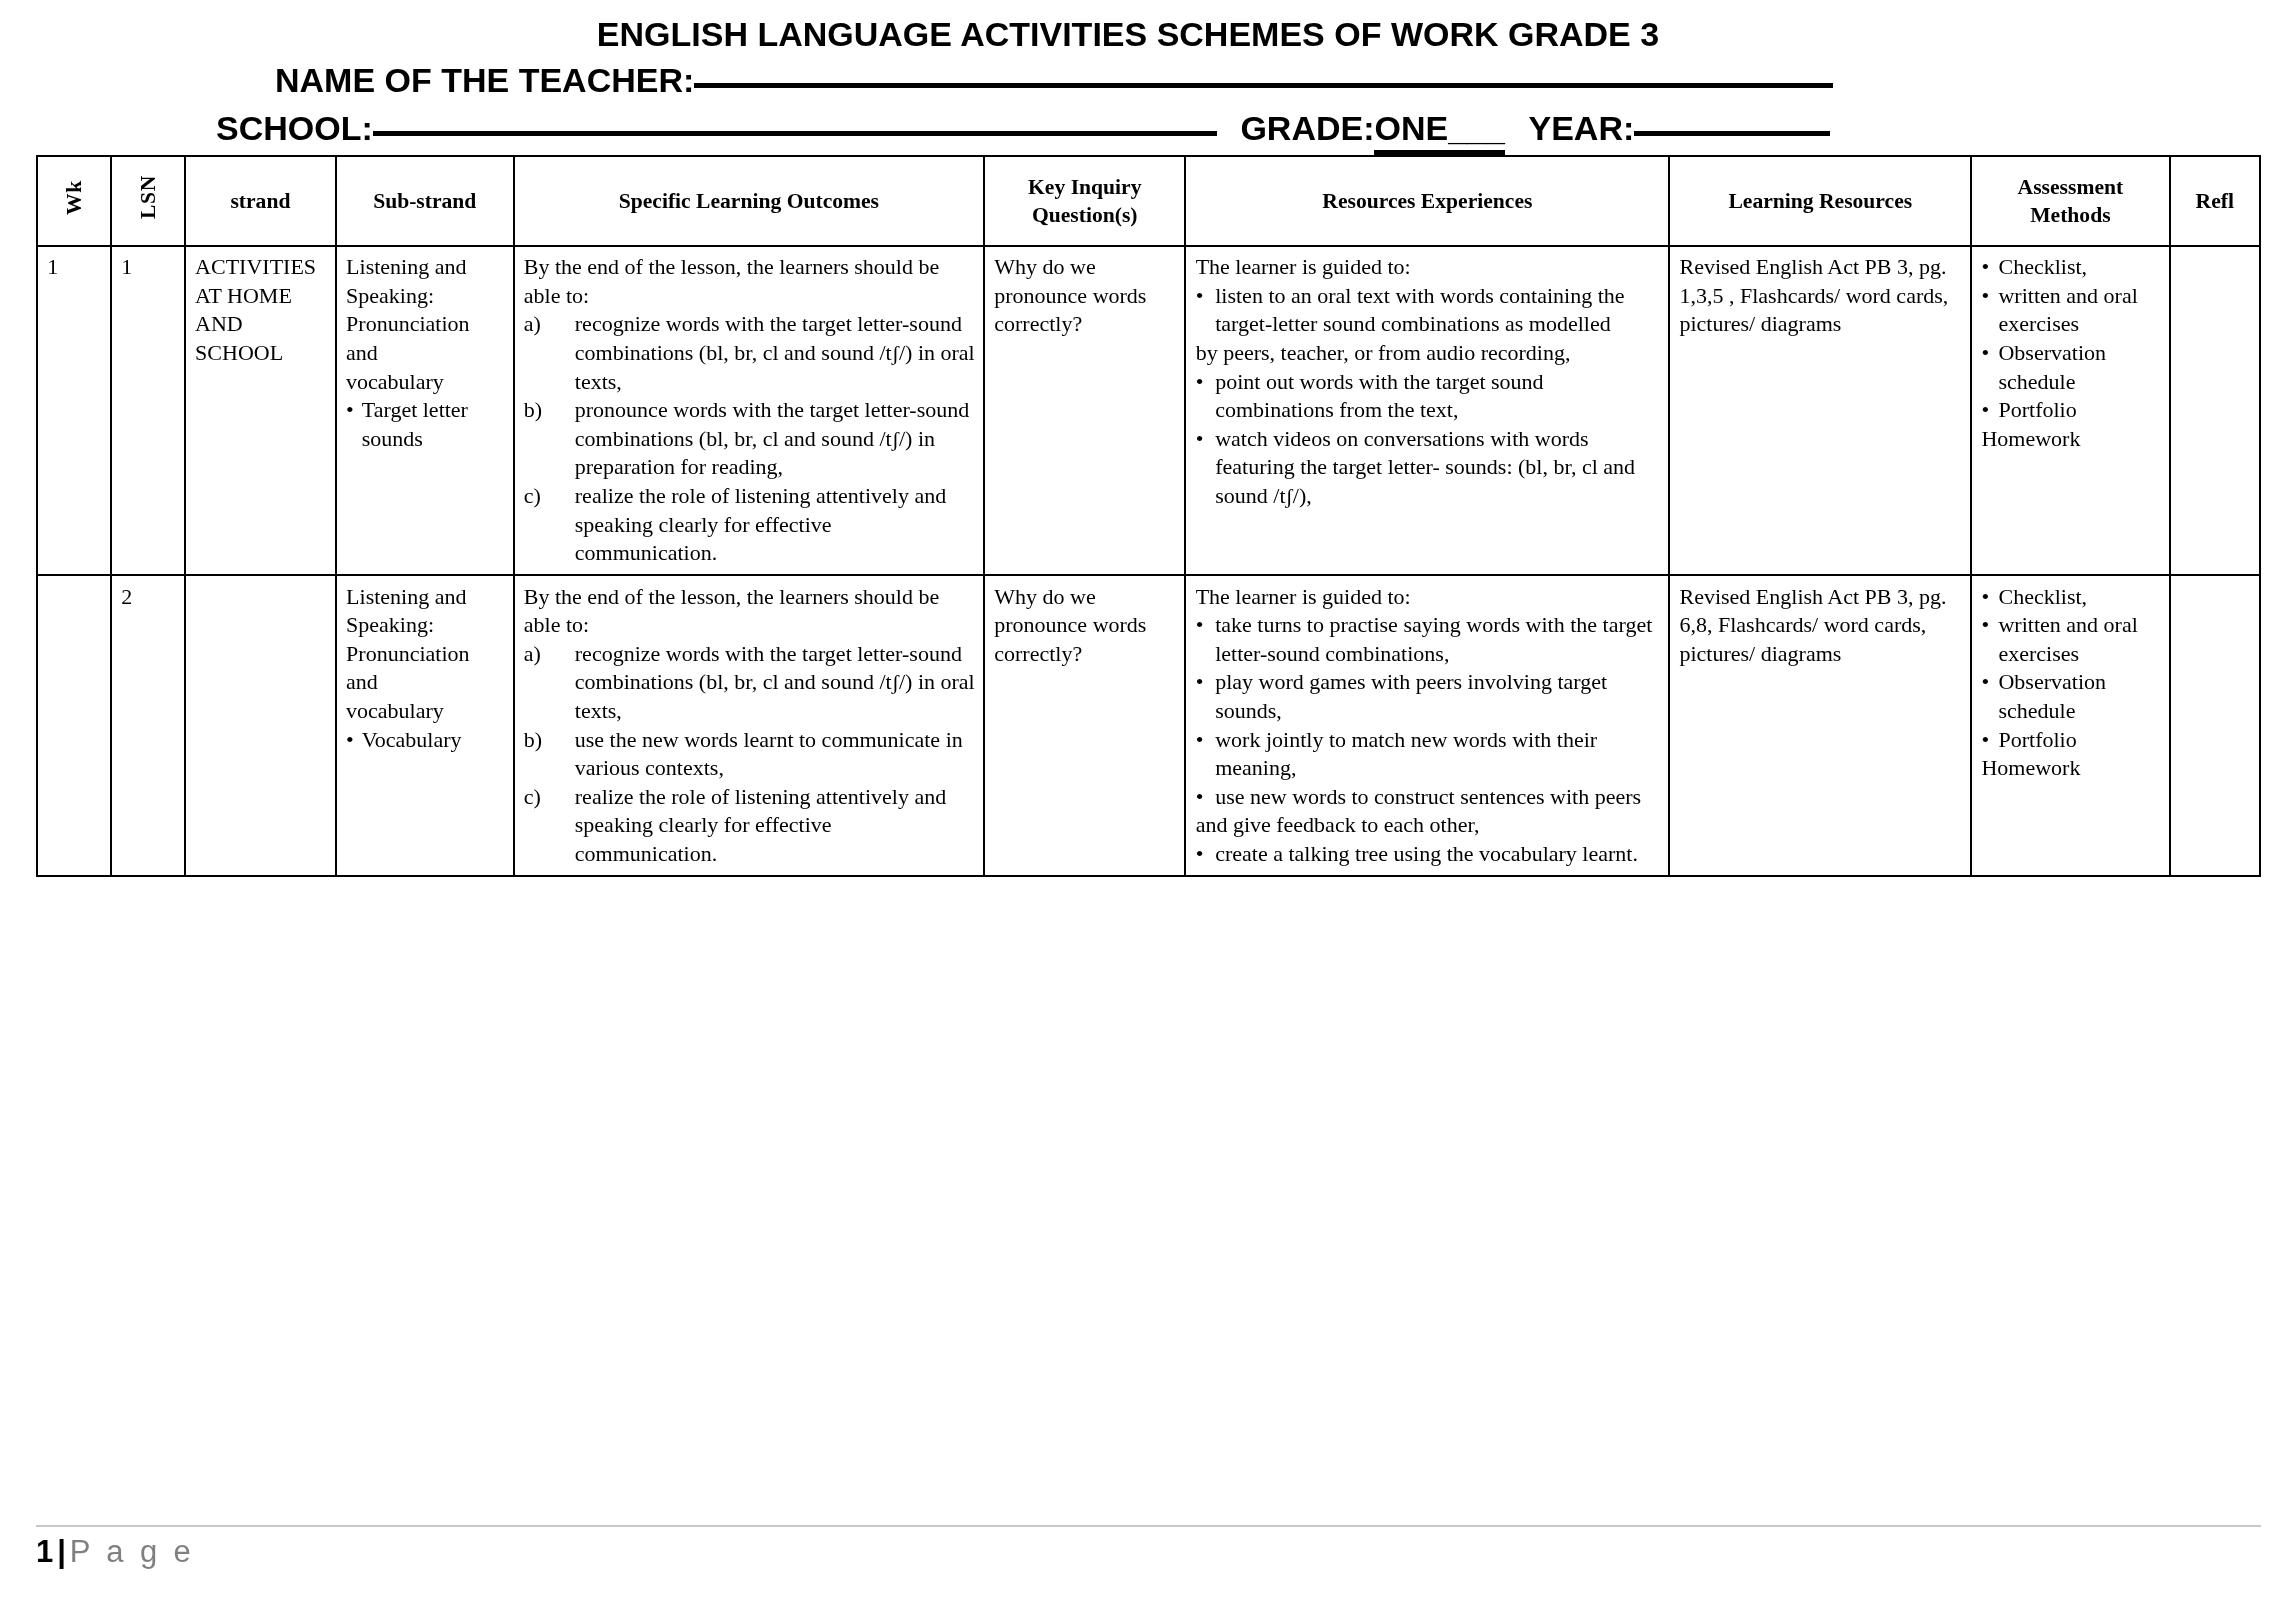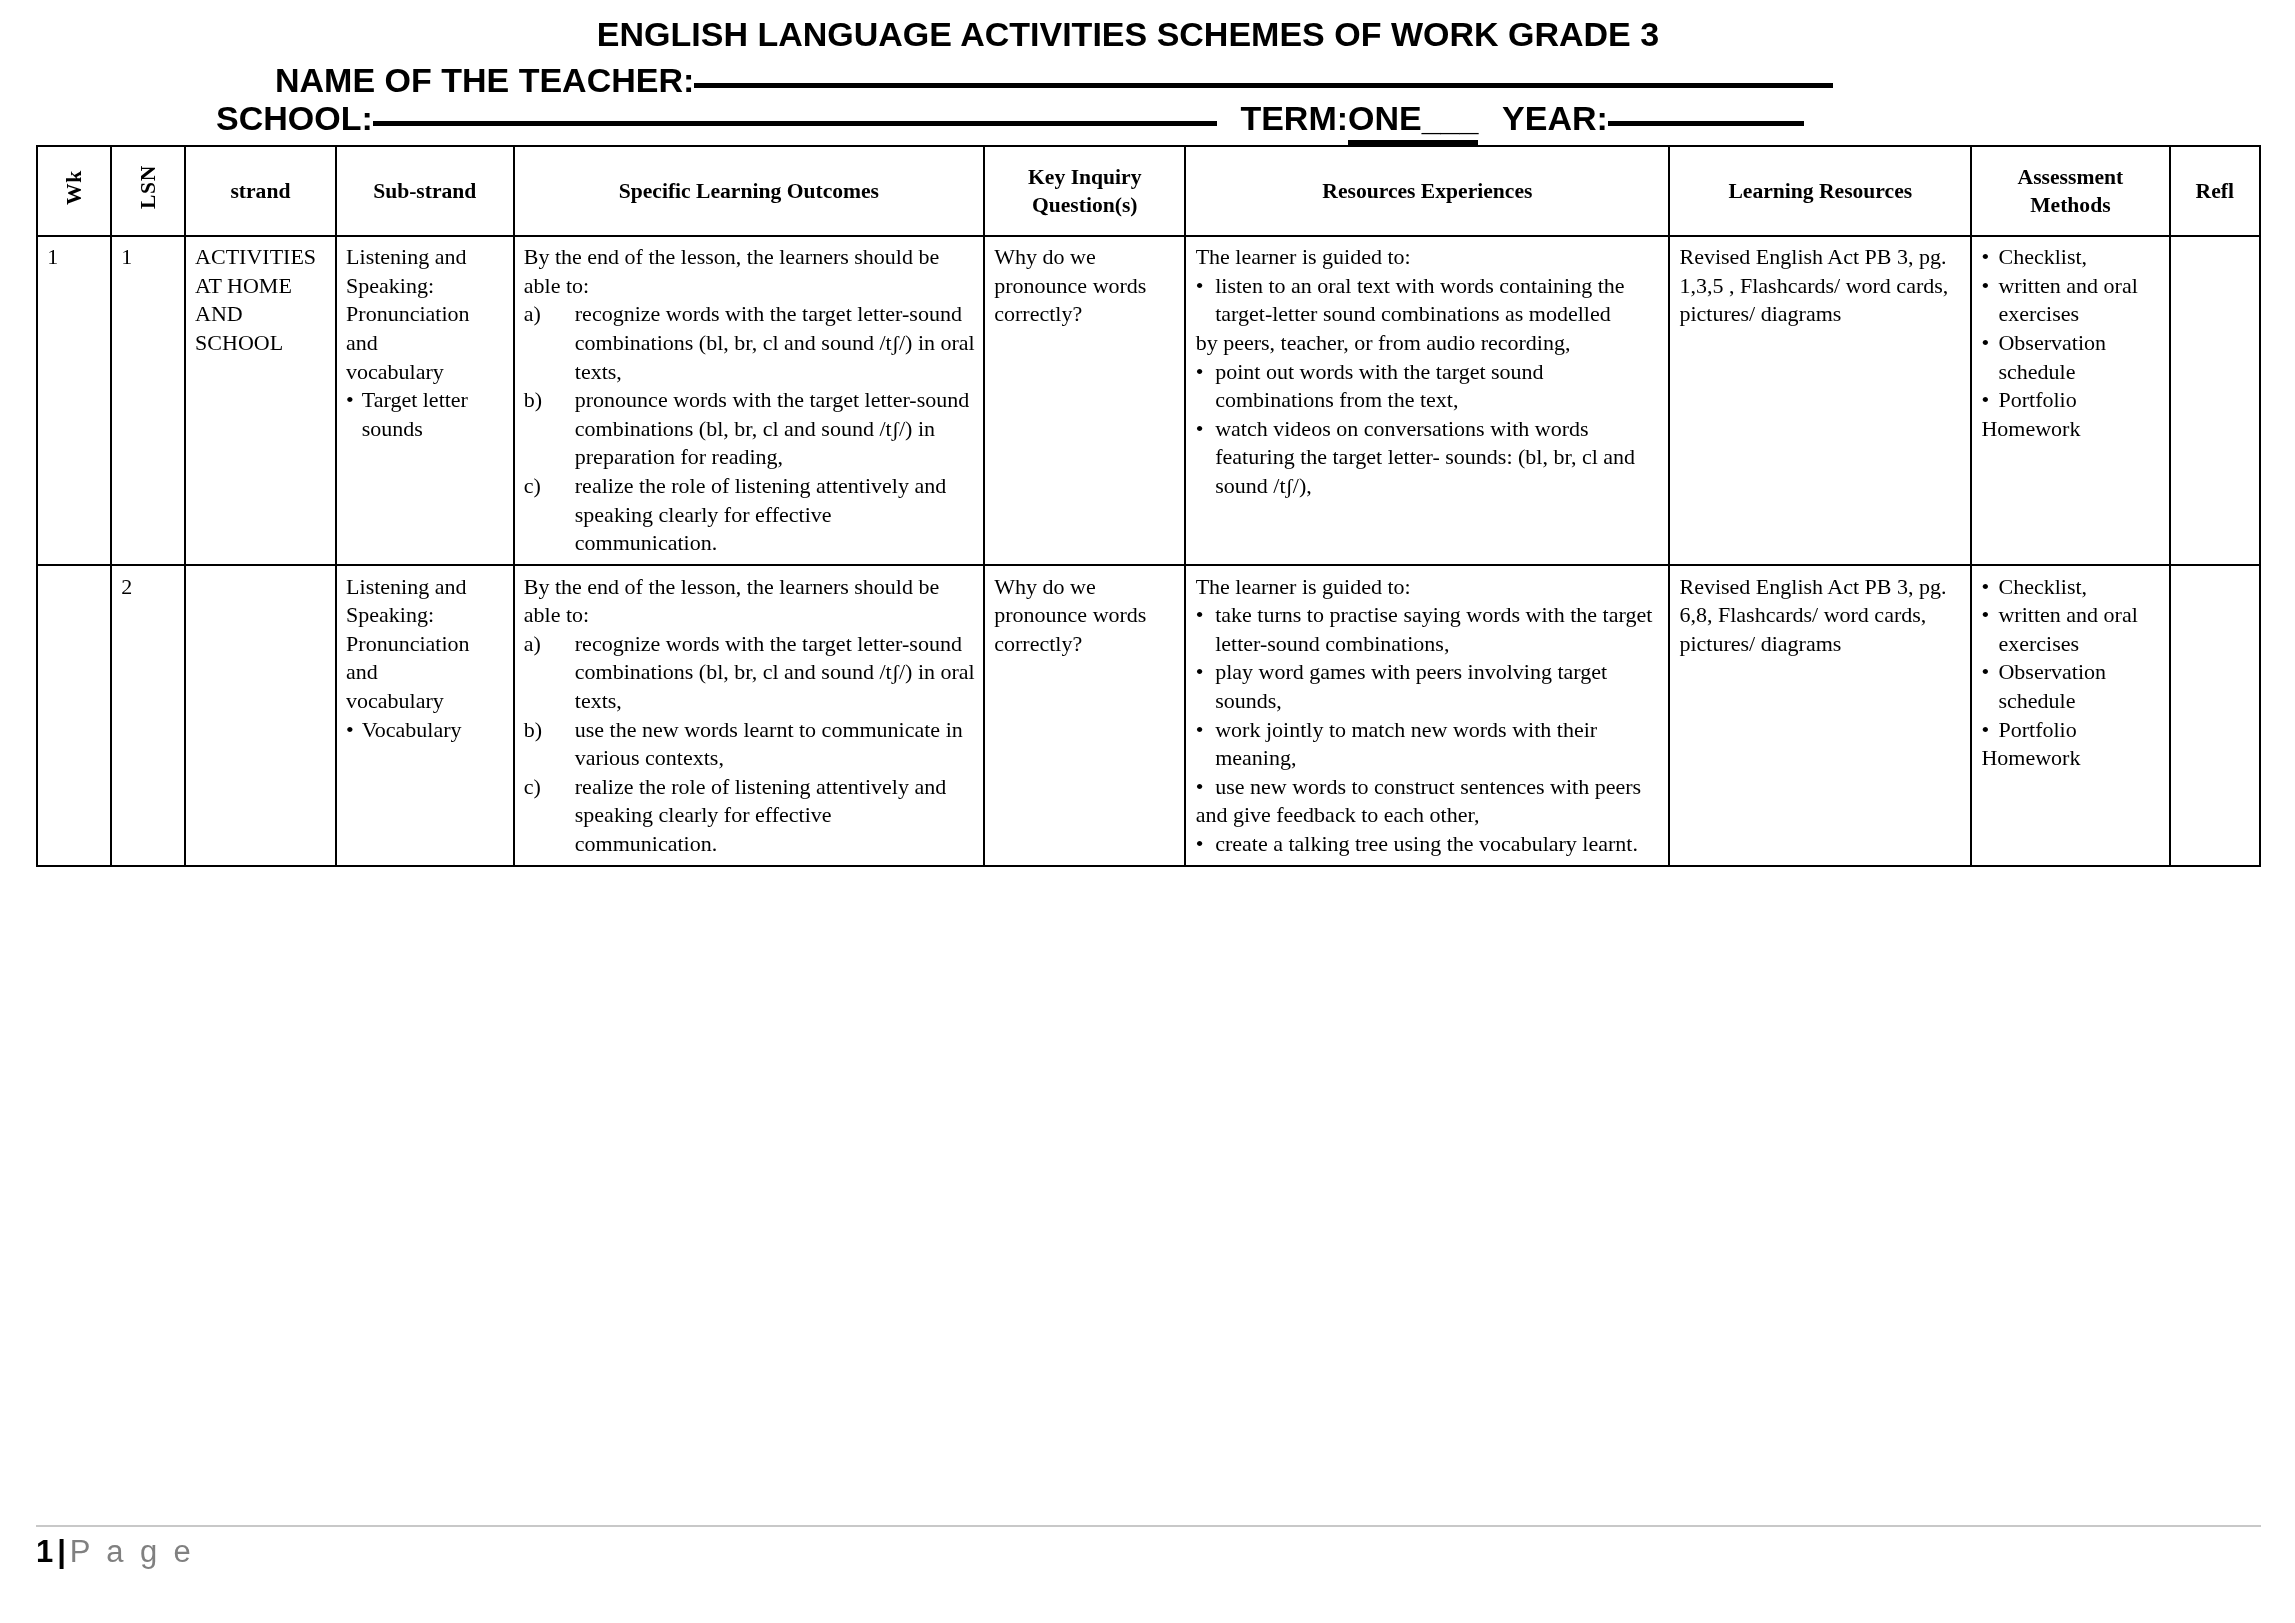--- a/index.html
+++ b/index.html
@@ -28,21 +28,21 @@
     letter-spacing: 0px;
     white-space: nowrap;
   }
   .title-main {
     text-align: center;
     padding-right: 39px;
     margin-bottom: 11.8px;
   }
   .title-teacher {
     padding-left: 275px;
-    margin-bottom: 4px;
+    margin-bottom: 14px;
   }
   .title-school {
     padding-left: 216px;
   }
   .blank-rule {
     display: inline-block;
     border-bottom: 5.9px solid #000;
     vertical-align: 0.10em;
   }
   .rule-teacher { width: 1139px; }
@@ -193,21 +193,21 @@
 
 <div class="doc-header">
 
   <div class="title-line title-main">ENGLISH LANGUAGE ACTIVITIES SCHEMES OF WORK GRADE 3</div>
 
   <div class="title-line title-teacher">
     <span>NAME OF THE TEACHER:</span><span class="blank-rule rule-teacher"></span>
   </div>
 
   <div class="title-line title-school">
-    <span>SCHOOL:</span><span class="blank-rule rule-school"></span><span class="gap-sm"></span><span>TERM:</span><span class="term-value">ONE___</span><span class="gap-sm"></span><span>YEAR:</span><span class="blank-rule rule-year"></span>
+    <span>SCHOOL:</span><span class="blank-rule rule-school"></span><span class="gap-sm"></span><span>GRADE:</span><span class="term-value">ONE___</span><span class="gap-sm"></span><span>YEAR:</span><span class="blank-rule rule-year"></span>
   </div>
 </div>
 
 <div class="sow-wrap">
 <table class="sow">
   <colgroup>
     <col class="c-wk">
         <col class="c-lsn">
         <col class="c-str">
         <col class="c-sub">

